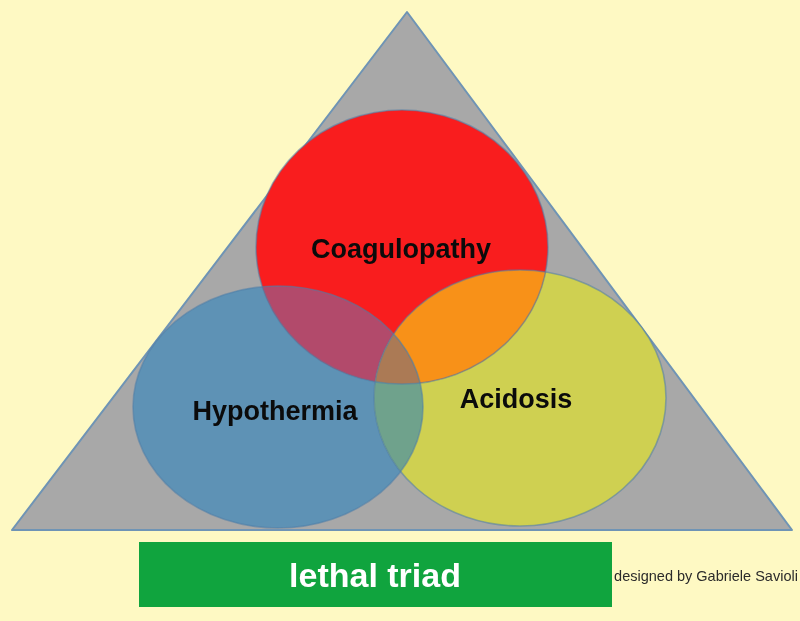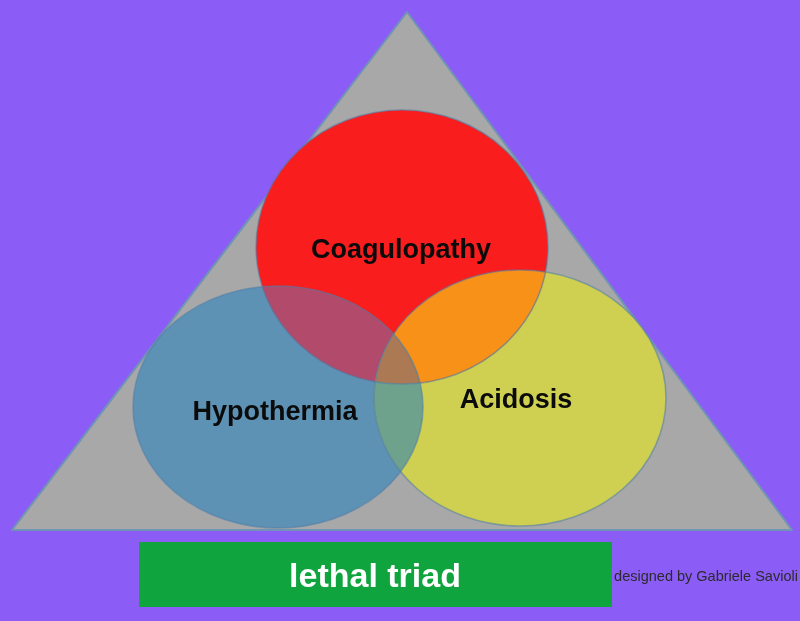--- a/index.html
+++ b/index.html
@@ -8,21 +8,21 @@
     background: #ffffff;
     width: 800px;
     height: 621px;
     overflow: hidden;
     font-family: "Liberation Sans", "DejaVu Sans", sans-serif;
   }
   .stage {
     position: relative;
     width: 800px;
     height: 621px;
-    background: #8b5cf6;
+    background: #fef9c3;
   }
   svg { display: block; }
   .circle-label {
     font-family: "Liberation Sans", "DejaVu Sans", sans-serif;
     font-weight: bold;
     font-size: 27px;
     fill: #0b0b0b;
   }
   .banner-label {
     font-family: "Liberation Sans", "DejaVu Sans", sans-serif;

